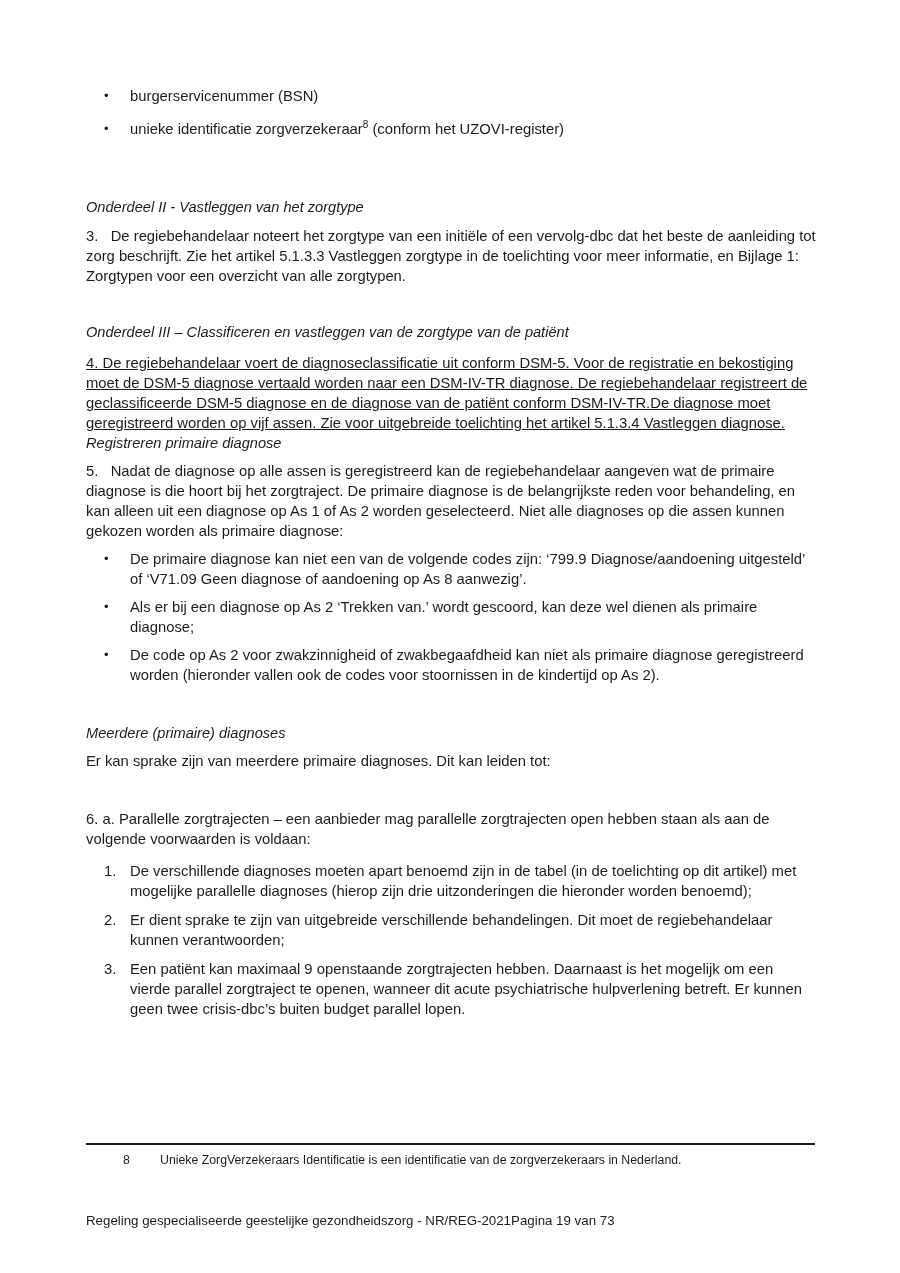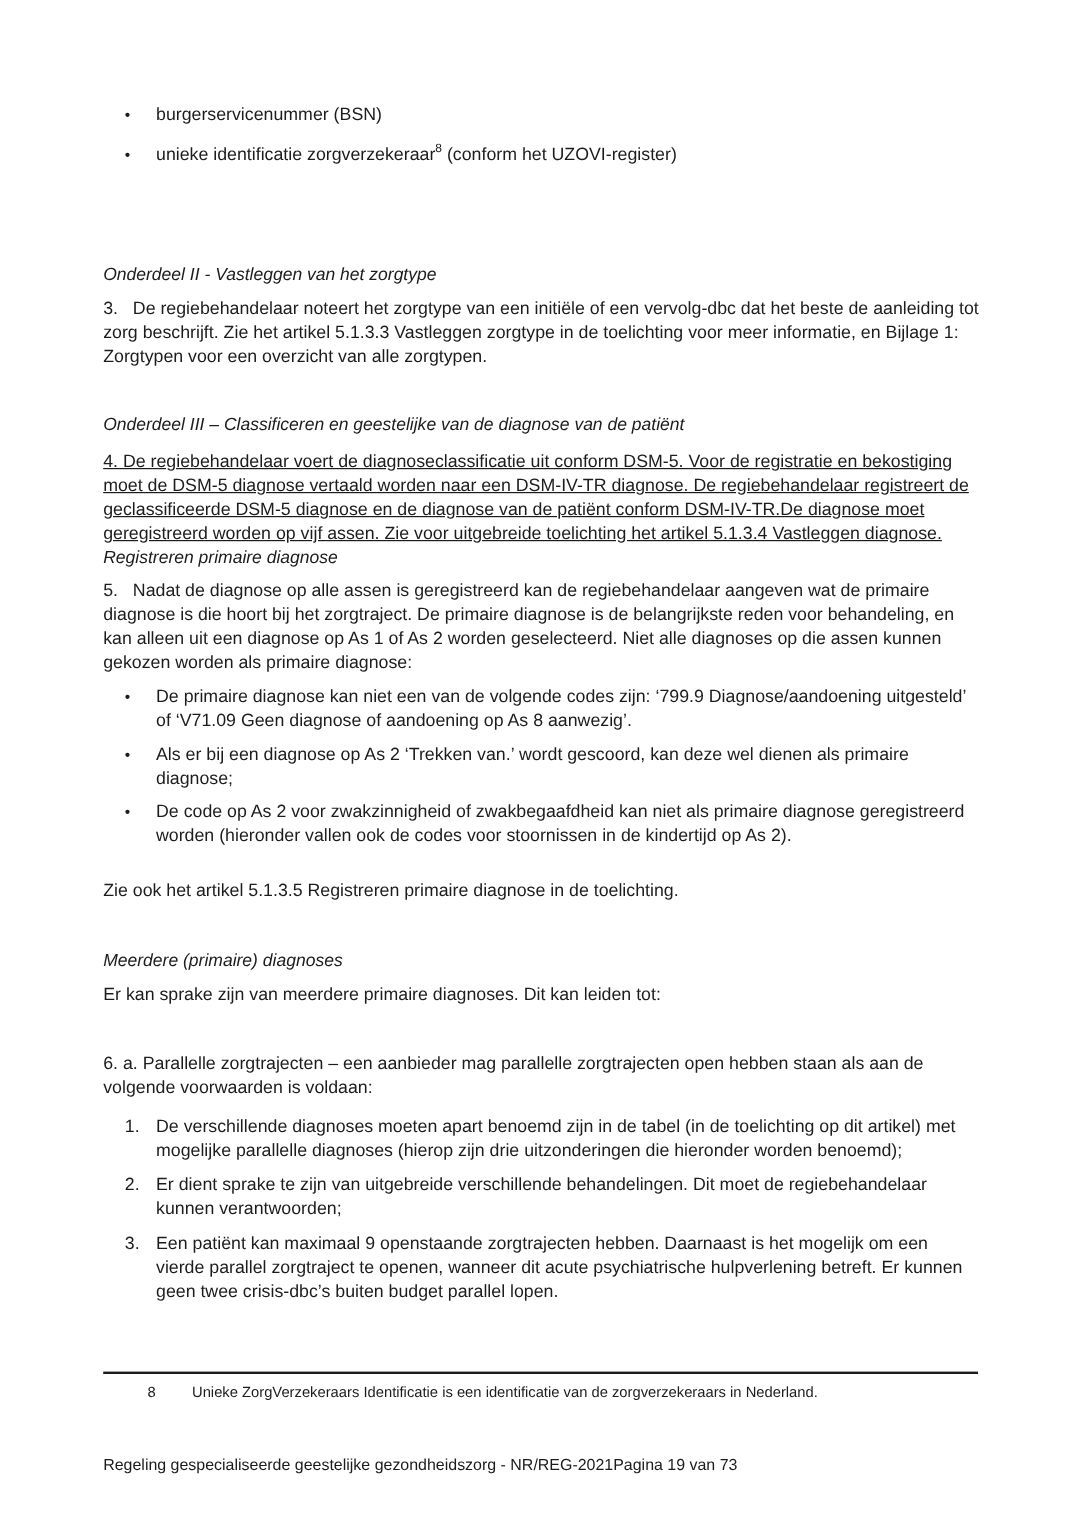--- a/index.html
+++ b/index.html
@@ -19,21 +19,21 @@
     left: 86px;
     top: 0;
     width: 730px;
   }
   p { margin: 0; }
   .heading {
     font-style: italic;
     font-size: 14.6px;
     line-height: 20px;
   }
-  .h-onderdeel2   { margin-top: 80px; }
+  .h-onderdeel2   { margin-top: 58px; }
   .p3             { margin-top: 9px; }
   .h-onderdeel3   { margin-top: 36px; }
   .p4             { margin-top: 11px; text-decoration: underline; }
   .h-registreren  { }
   .p5             { margin-top: 8px; }
   .p-zie          { margin-top: 26px; }
   .h-meerdere     { margin-top: 38px; }
   .p-meerdere     { margin-top: 8px; }
   .p6             { margin-top: 38px; }
 
@@ -109,42 +109,41 @@
       </div>
       <div class="li">
         <span class="marker">•</span>
         <span class="li-text"><span>unieke identificatie zorgverzekeraar</span><sup>8</sup><span> (conform het UZOVI-register)</span></span>
       </div>
     </div>
 
     <p class="heading h-onderdeel2">Onderdeel II - Vastleggen van het zorgtype</p>
     <p class="p3">3.&nbsp;&nbsp; De regiebehandelaar noteert het zorgtype van een initiële of een vervolg-dbc dat het beste de aanleiding tot zorg beschrijft. Zie het artikel 5.1.3.3 Vastleggen zorgtype in de toelichting voor meer informatie, en Bijlage 1: Zorgtypen voor een overzicht van alle zorgtypen.</p>
 
-    <p class="heading h-onderdeel3">Onderdeel III – Classificeren en geestelijke van de diagnose van de patiënt</p>
+    <p class="heading h-onderdeel3">Onderdeel III – Classificeren en vastleggen van de zorgtype van de patiënt</p>
     <p class="p4">4. De regiebehandelaar voert de diagnoseclassificatie uit conform DSM-5. Voor de registratie en bekostiging moet de DSM-5 diagnose vertaald worden naar een DSM-IV-TR diagnose. De regiebehandelaar registreert de geclassificeerde DSM-5 diagnose en de diagnose van de patiënt conform DSM-IV-TR.De diagnose moet geregistreerd worden op vijf assen. Zie voor uitgebreide toelichting het artikel 5.1.3.4 Vastleggen diagnose.</p>
 
     <p class="heading h-registreren">Registreren primaire diagnose</p>
     <p class="p5">5.&nbsp;&nbsp; Nadat de diagnose op alle assen is geregistreerd kan de regiebehandelaar aangeven wat de primaire diagnose is die hoort bij het zorgtraject. De primaire diagnose is de belangrijkste reden voor behandeling, en kan alleen uit een diagnose op As 1 of As 2 worden geselecteerd. Niet alle diagnoses op die assen kunnen gekozen worden als primaire diagnose:</p>
 
     <div class="bullets-mid">
       <div class="li">
         <span class="marker">•</span>
         <span class="li-text">De primaire diagnose kan niet een van de volgende codes zijn: ‘799.9 Diagnose/aandoening uitgesteld’ of ‘V71.09 Geen diagnose of aandoening op As 8 aanwezig’.</span>
       </div>
       <div class="li">
         <span class="marker">•</span>
         <span class="li-text">Als er bij een diagnose op As 2 ‘Trekken van.’ wordt gescoord, kan deze wel dienen als primaire diagnose;</span>
       </div>
       <div class="li">
         <span class="marker">•</span>
         <span class="li-text">De code op As 2 voor zwakzinnigheid of zwakbegaafdheid kan niet als primaire diagnose geregistreerd worden (hieronder vallen ook de codes voor stoornissen in de kindertijd op As 2).</span>
       </div>
     </div>
 
-    <p class="p-zie">Zie ook het artikel 5.1.3.5 Registreren primaire diagnose in de toelichting.</p>
 
     <p class="heading h-meerdere">Meerdere (primaire) diagnoses</p>
     <p class="p-meerdere">Er kan sprake zijn van meerdere primaire diagnoses. Dit kan leiden tot:</p>
 
     <p class="p6">6. a. Parallelle zorgtrajecten – een aanbieder mag parallelle zorgtrajecten open hebben staan als aan de volgende voorwaarden is voldaan:</p>
 
     <div class="num-list">
       <div class="li">
         <span class="marker">1.</span>
         <span class="li-text">De verschillende diagnoses moeten apart benoemd zijn in de tabel (in de toelichting op dit artikel) met mogelijke parallelle diagnoses (hierop zijn drie uitzonderingen die hieronder worden benoemd);</span>

